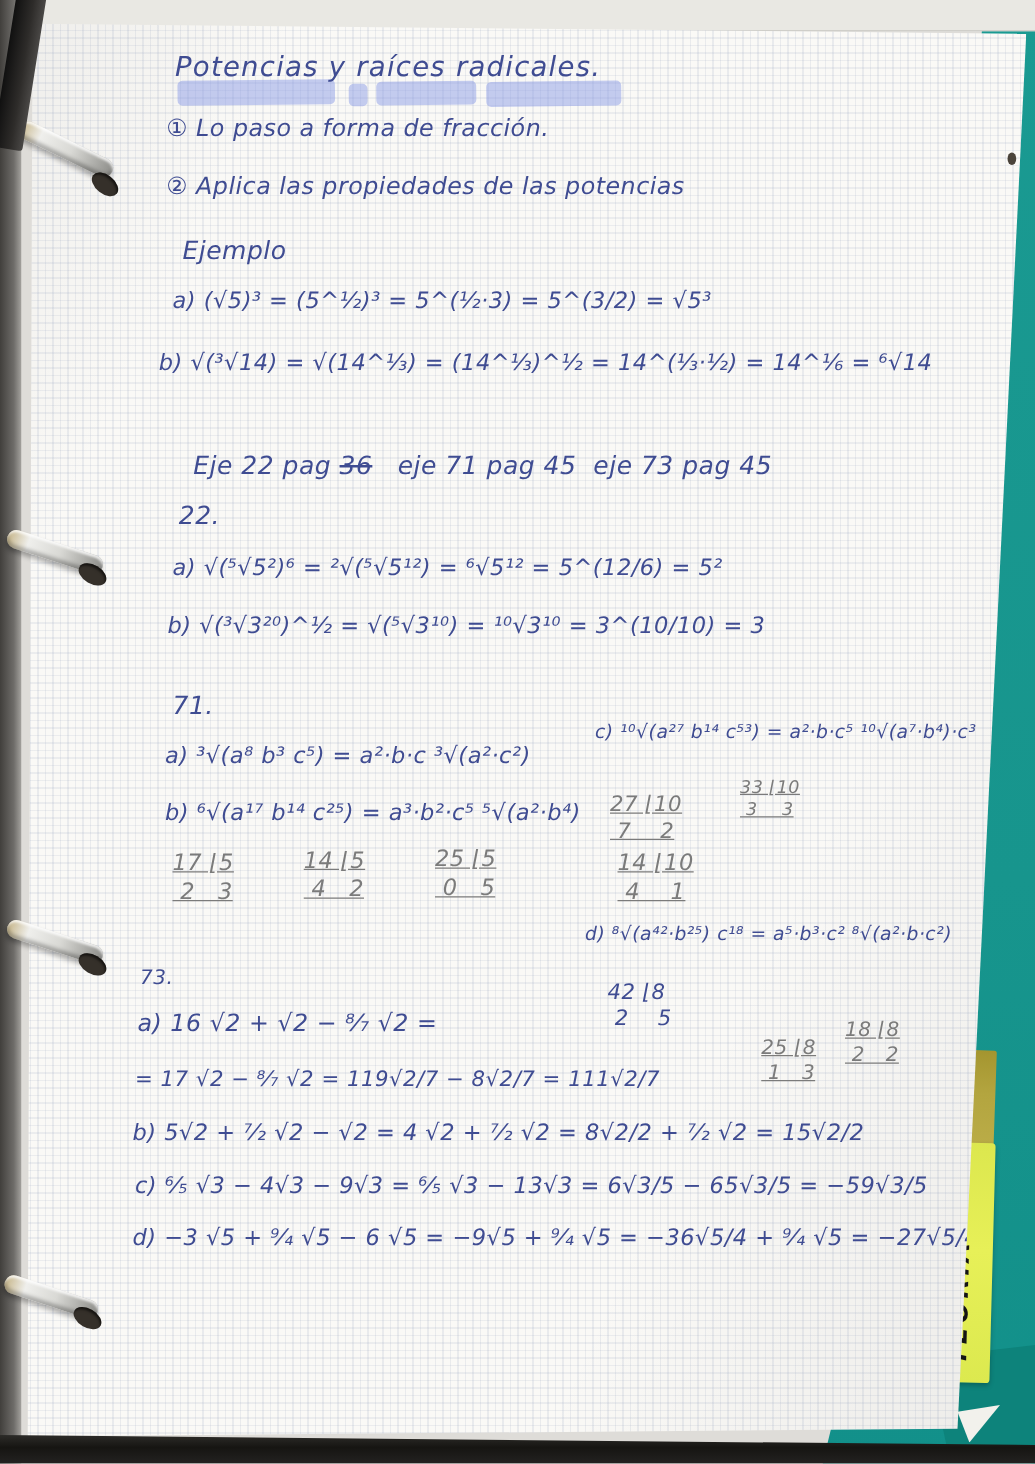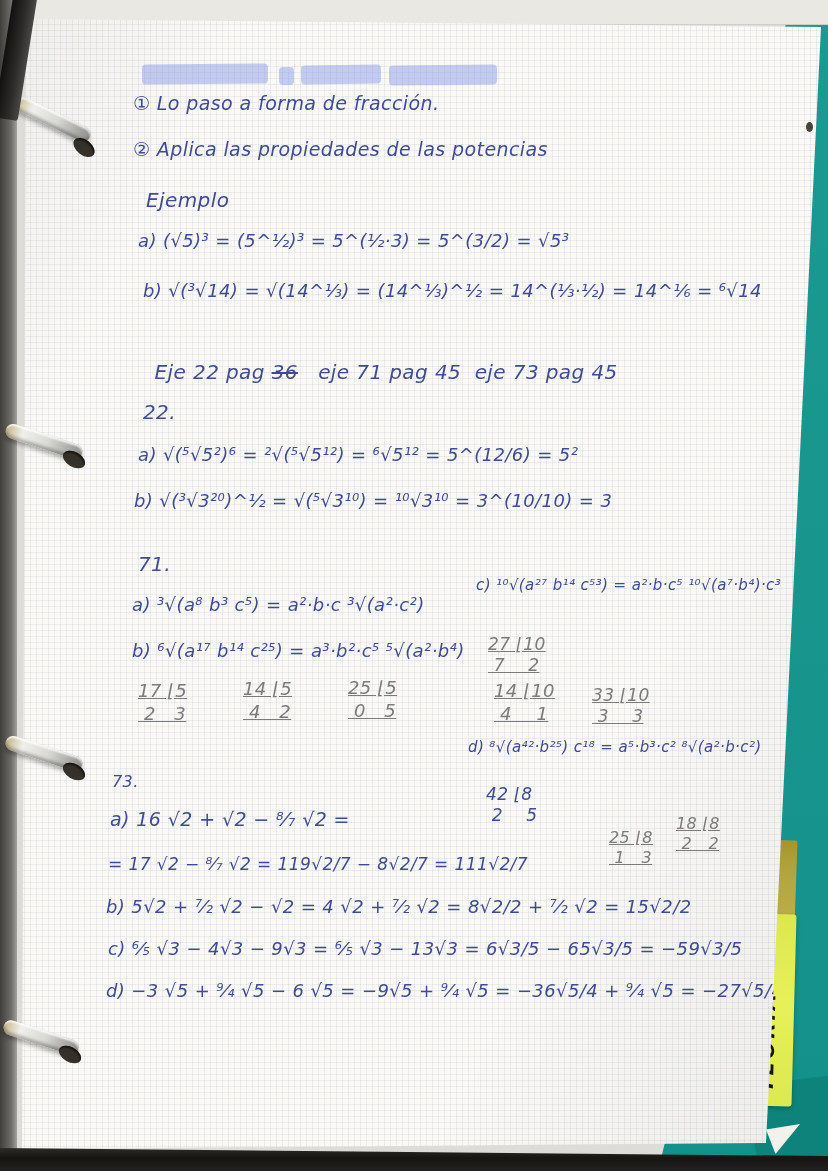--- a/index.html
+++ b/index.html
@@ -77,45 +77,46 @@
     <div class="tab-label">TEORIA</div>
   </div>
 
   <div class="page">
 
     <div class="hl" style="left:142px;top:64px;width:126px;height:20px"></div>
     <div class="hl" style="left:279px;top:67px;width:15px;height:18px"></div>
     <div class="hl" style="left:301px;top:65px;width:80px;height:19px"></div>
     <div class="hl" style="left:389px;top:65px;width:108px;height:20px"></div>
 
+    <div class="hw" style="left:140px;top:42px;font-size:22px;letter-spacing:1px">Potencias y raíces radicales.</div>
 
     <div class="hw" style="left:133px;top:138px;font-size:19px">② Aplica las propiedades de las potencias</div>
     <div class="hw" style="left:133px;top:92px;font-size:19px">① Lo paso a forma de fracción.</div>
 
     <div class="hw" style="left:146px;top:188px;font-size:20px">Ejemplo</div>
     <div class="hw" style="left:138px;top:230px;font-size:18px">a) (√5)³ = (5^½)³ = 5^(½·3) = 5^(3/2) = √5³</div>
-    <div class="hw" style="left:143px;top:280px;font-size:18px">b) √(³√14) = √(14^⅓) = (14^⅓)^½ = 14^(⅓·½) = 14^⅙ = ⁶√14</div>
+    <div class="hw" style="left:127px;top:280px;font-size:18px">b) √(³√14) = √(14^⅓) = (14^⅓)^½ = 14^(⅓·½) = 14^⅙ = ⁶√14</div>
 
     <div class="hw" style="left:114px;top:336px;font-size:20px">
       <span>Eje 22 pag </span><span class="strike">36</span><span>   eje 71 pag 45  eje 73 pag 45</span>
     </div>
 
     <div class="hw" style="left:143px;top:400px;font-size:20px">22.</div>
     <div class="hw" style="left:138px;top:444px;font-size:18px">a) √(⁵√5²)⁶ = ²√(⁵√5¹²) = ⁶√5¹² = 5^(12/6) = 5²</div>
     <div class="hw" style="left:134px;top:490px;font-size:18px">b) √(³√3²⁰)^½ = √(⁵√3¹⁰) = ¹⁰√3¹⁰ = 3^(10/10) = 3</div>
 
     <div class="hw" style="left:138px;top:552px;font-size:20px">71.</div>
     <div class="hw" style="left:132px;top:594px;font-size:18px">a) ³√(a⁸ b³ c⁵) = a²·b·c ³√(a²·c²)</div>
     <div class="hw" style="left:476px;top:576px;font-size:15px">c) ¹⁰√(a²⁷ b¹⁴ c⁵³) = a²·b·c⁵ ¹⁰√(a⁷·b⁴)·c³</div>
     <div class="hw" style="left:132px;top:640px;font-size:18px">b) ⁶√(a¹⁷ b¹⁴ c²⁵) = a³·b²·c⁵ ⁵√(a²·b⁴)</div>
     <div class="hw" style="left:468px;top:738px;font-size:15px">d) ⁸√(a⁴²·b²⁵) c¹⁸ = a⁵·b³·c² ⁸√(a²·b·c²)</div>
 
     <div class="hw pencil twoline" style="left:488px;top:634px;font-size:17px">27 ⌊10
  7    2</div>
-    <div class="hw pencil twoline" style="left:592px;top:685px;font-size:17px">33 ⌊10
+    <div class="hw pencil twoline" style="left:592px;top:622px;font-size:14px">33 ⌊10
  3    3</div>
     <div class="hw pencil twoline" style="left:138px;top:680px;font-size:18px">17 ⌊5
  2   3</div>
     <div class="hw pencil twoline" style="left:243px;top:678px;font-size:18px">14 ⌊5
  4   2</div>
     <div class="hw pencil twoline" style="left:348px;top:677px;font-size:18px">25 ⌊5
  0   5</div>
     <div class="hw pencil twoline" style="left:494px;top:680px;font-size:18px">14 ⌊10
  4    1</div>
 

